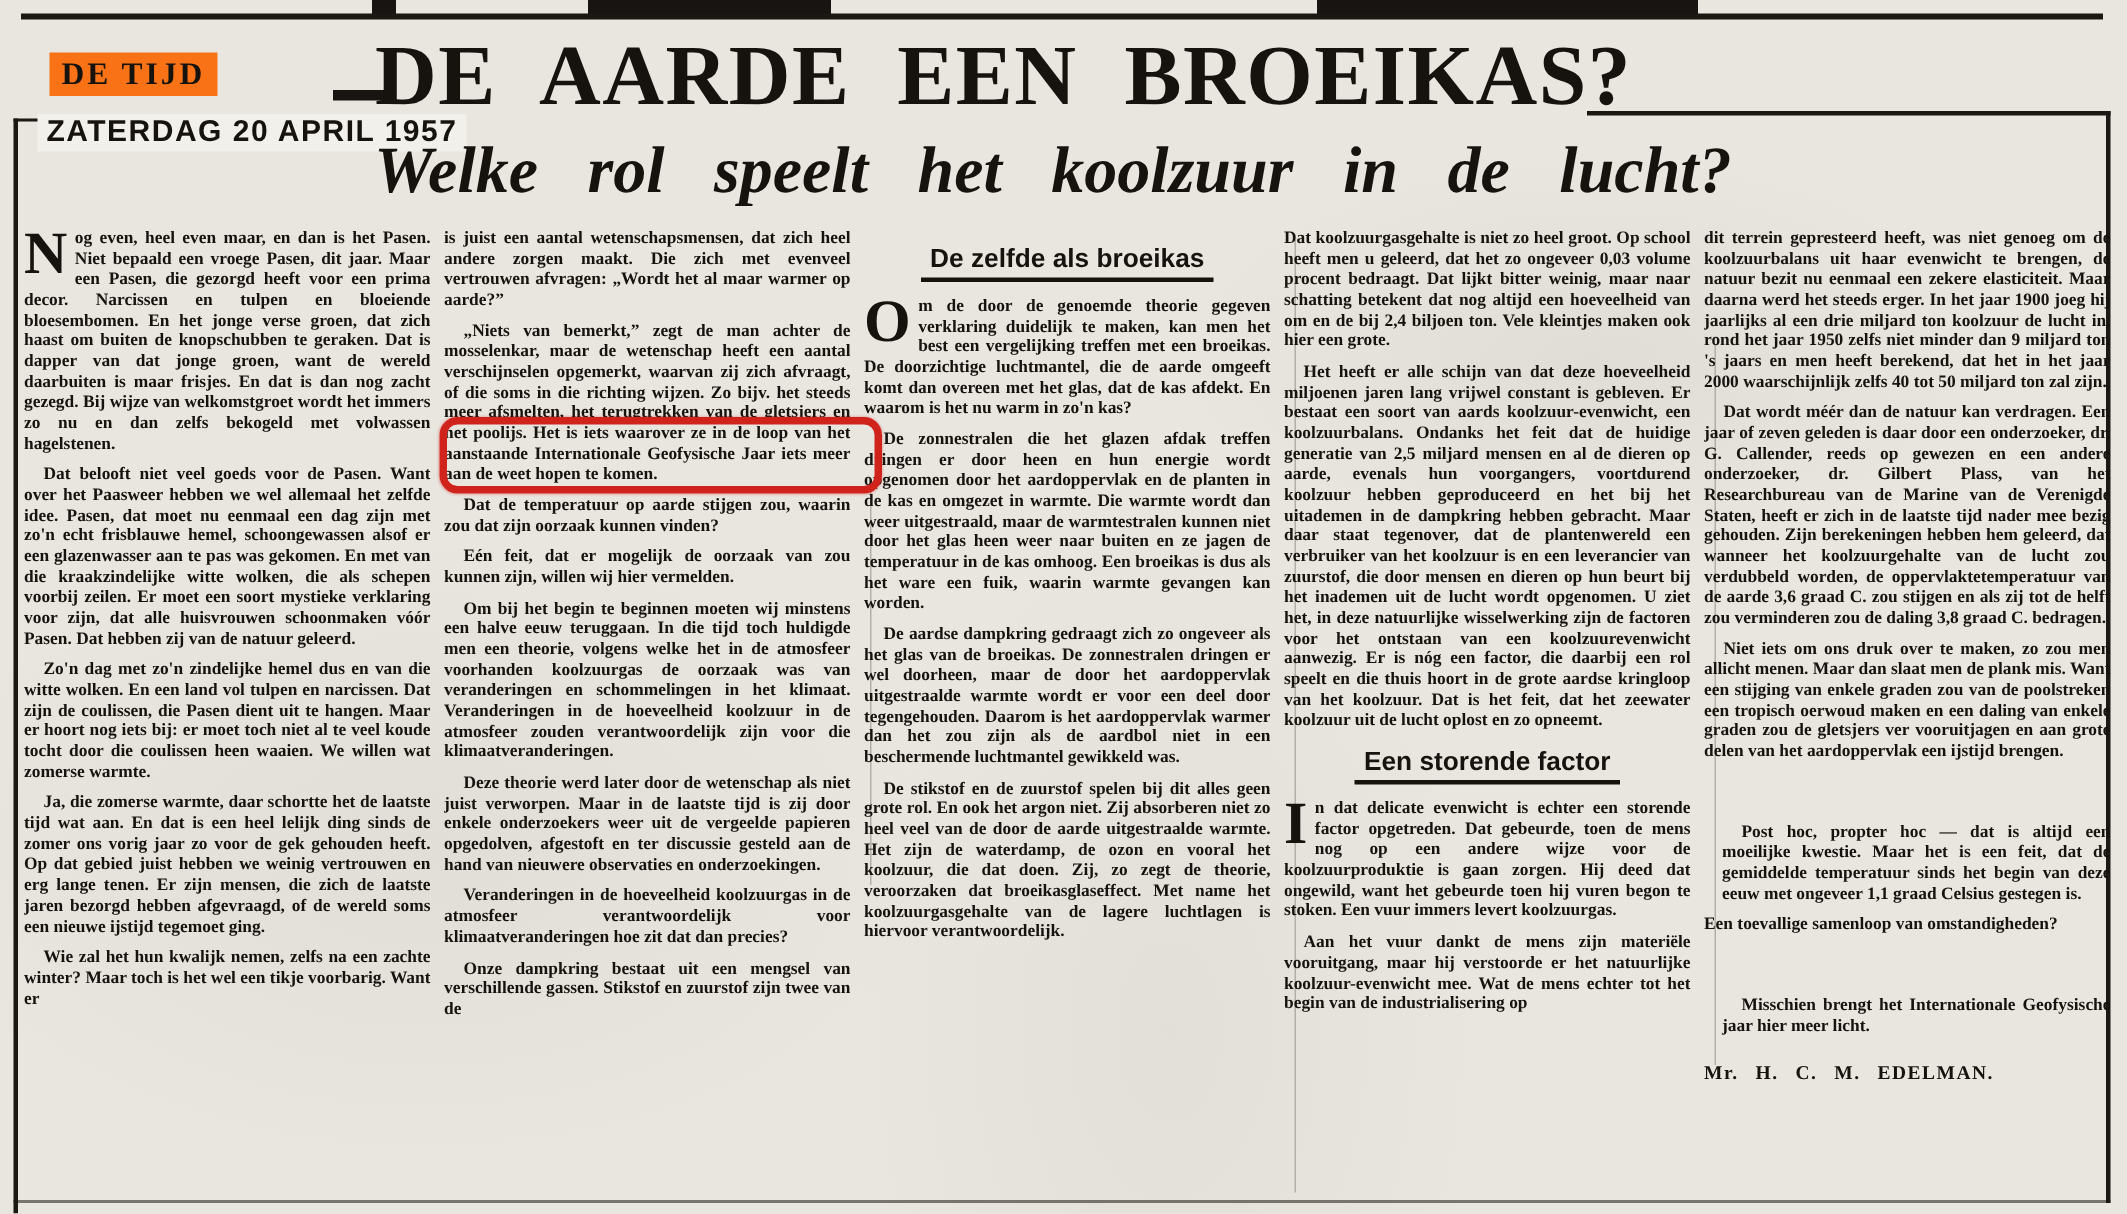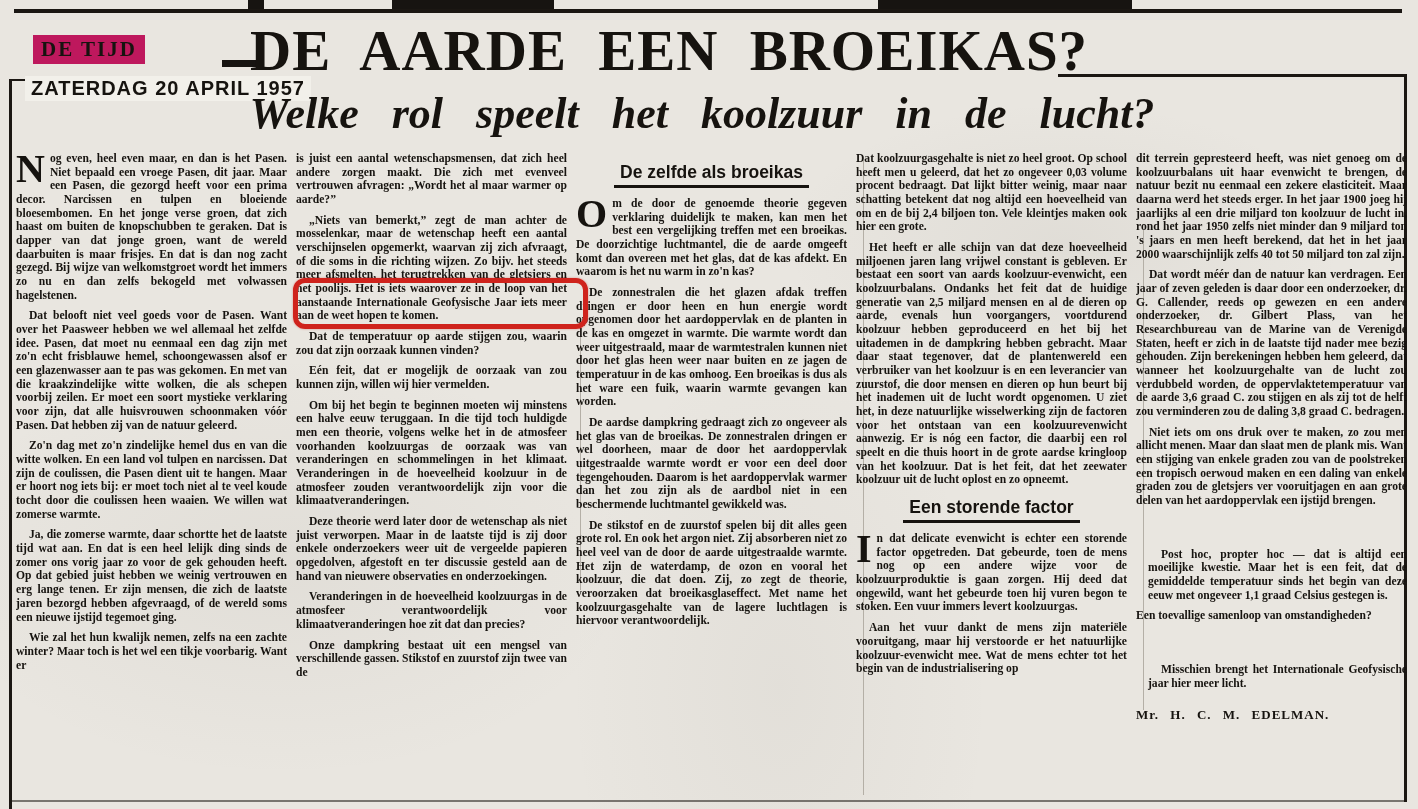--- a/index.html
+++ b/index.html
@@ -14,21 +14,21 @@
     content:"";position:absolute;inset:0;pointer-events:none;
     background:
       radial-gradient(ellipse 400px 200px at 75% 30%, rgba(120,115,105,.08), transparent 70%),
       radial-gradient(ellipse 500px 300px at 20% 70%, rgba(120,115,105,.07), transparent 70%),
       radial-gradient(ellipse 300px 500px at 55% 85%, rgba(120,115,105,.06), transparent 70%);
   }
   .scan-bar{position:absolute;background:#171411;}
   .rule{position:absolute;background:#1b1713;}
 
   .masthead{
-    position:absolute;left:33px;top:35px;padding:2px 8px;background:#be185d;
+    position:absolute;left:33px;top:35px;padding:2px 8px;background:#f97316;
     font-weight:bold;font-size:21px;letter-spacing:2px;font-family:"Liberation Serif",serif;
   }
   .dateline{
     position:absolute;left:25px;top:76px;padding:1px 6px;background:#f2f0ea;
     font-weight:bold;font-size:20px;letter-spacing:1px;font-family:"Liberation Sans",sans-serif;
   }
   .headline{
     position:absolute;left:250px;top:18px;width:820px;
     font-size:57px;font-weight:bold;letter-spacing:1px;word-spacing:16px;
     white-space:nowrap;

